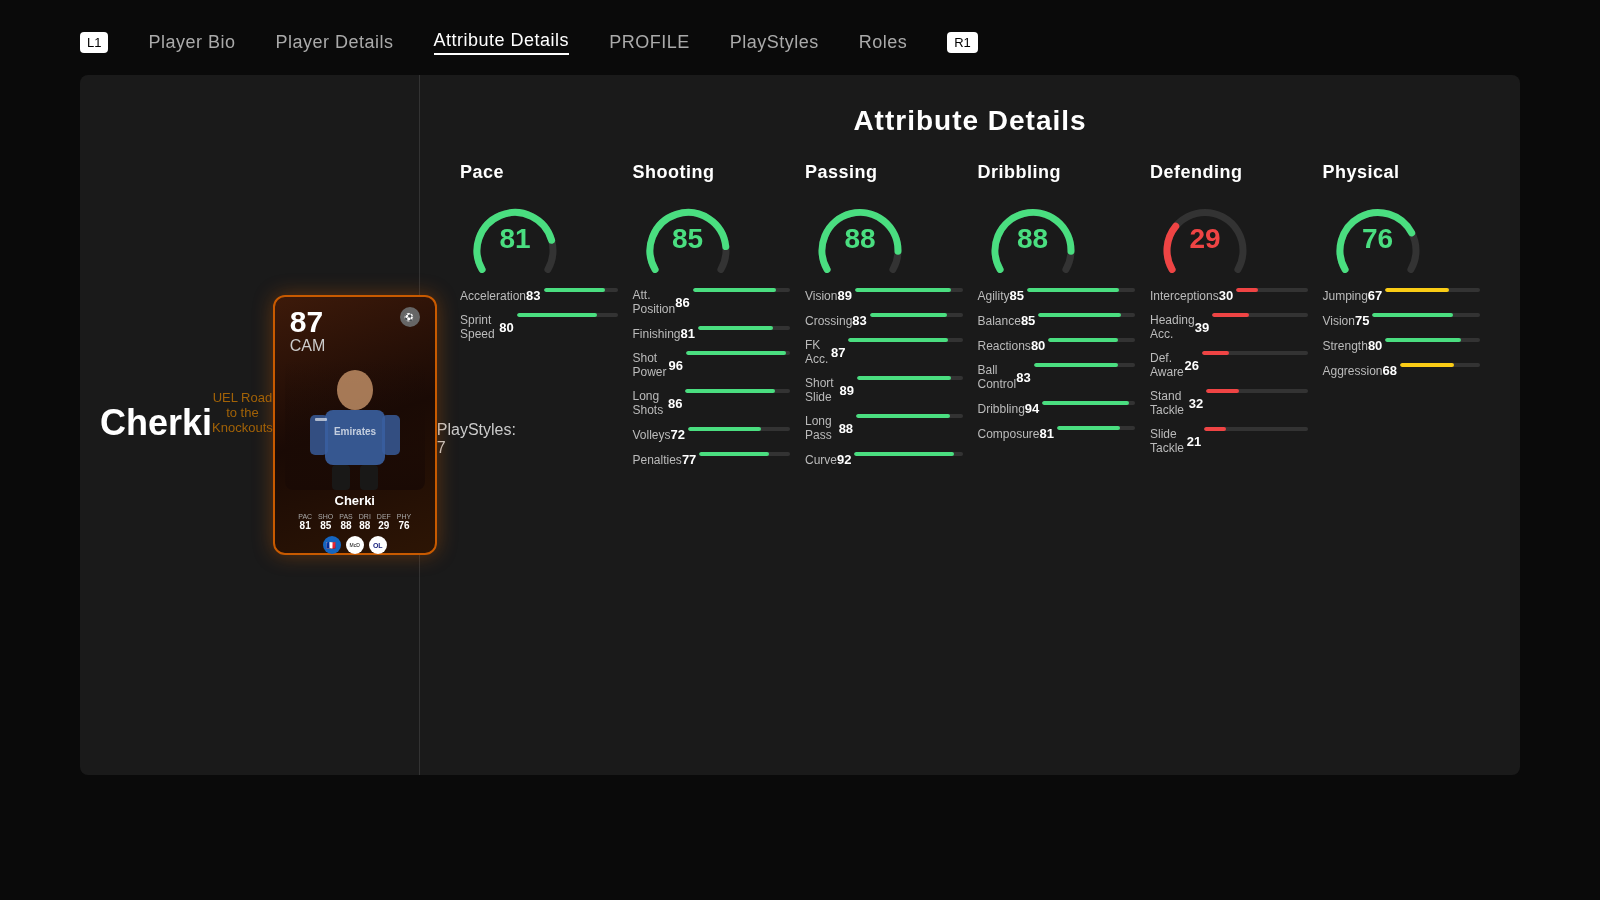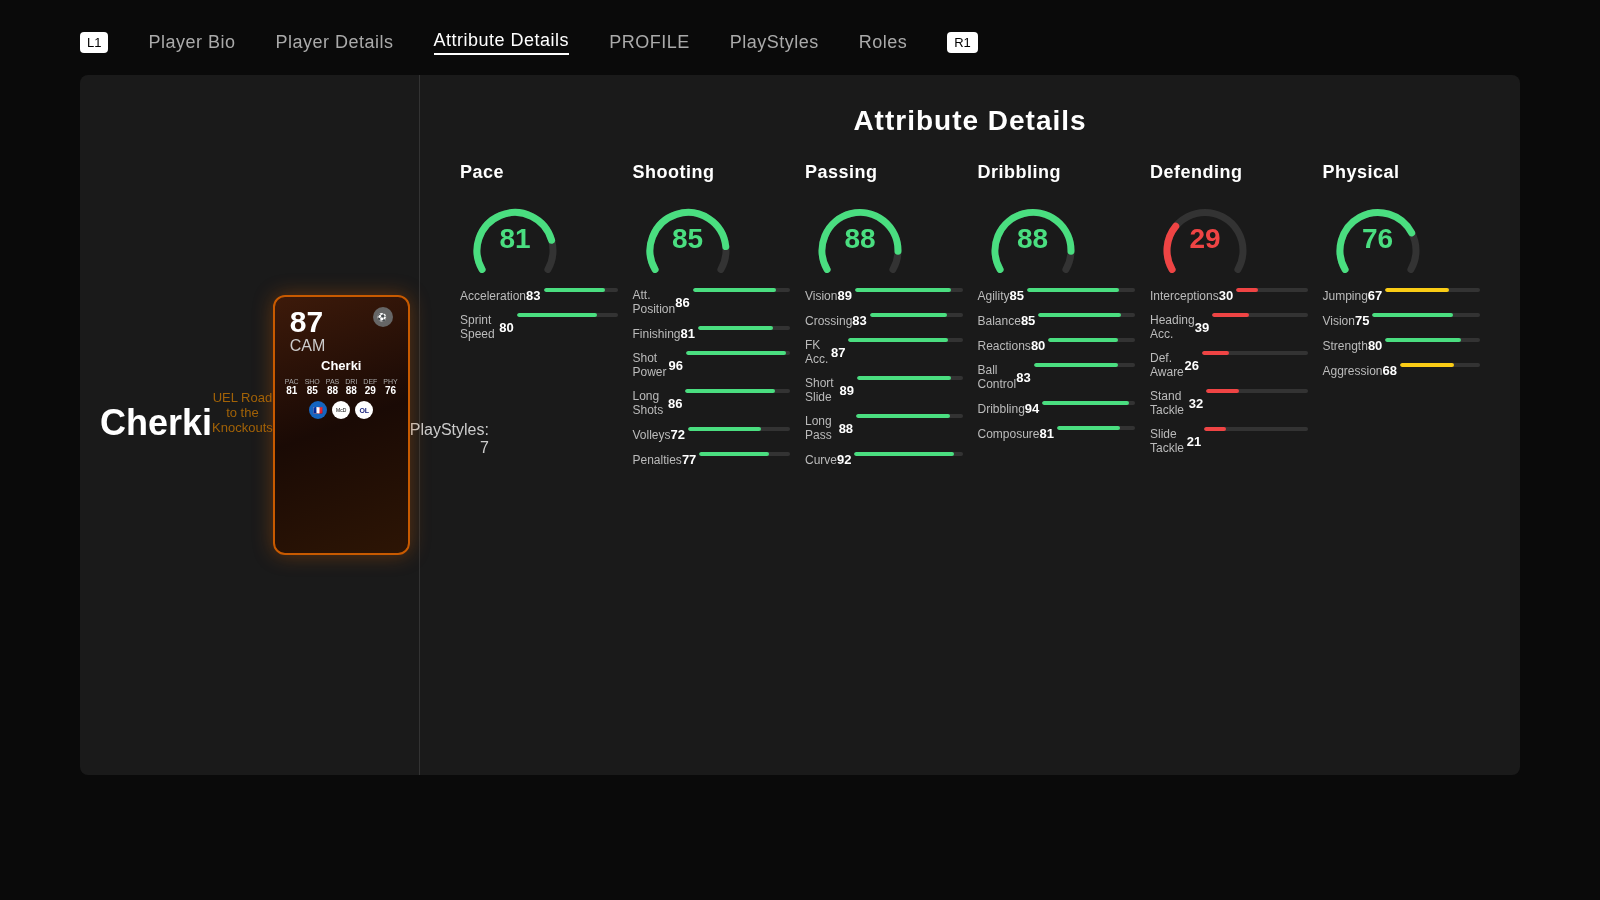--- a/index.html
+++ b/index.html
@@ -162,21 +162,20 @@
       font-size: 8px;
     }
     .badge-flag { background: #1565C0; }
     .badge-sponsor { background: #fff; color: #000; font-size: 6px; }
     .badge-club { background: #1a237e; }
 
     .playstyles-text {
       font-size: 16px;
       color: #ccc;
       margin-top: 28px;
-      text-align: right;
     }
 
     
     .right-panel {
       flex: 1;
       padding: 30px 40px;
     }
 
     .section-title {
       text-align: center;
@@ -294,20 +293,33 @@
 
     <div class="player-card">
       <div class="card-top">
         <div>
           <div class="card-rating">87</div>
           <div class="card-position">CAM</div>
         </div>
         <div class="card-icon">⚽</div>
       </div>
 
+      <div class="card-player-img">
+
+        <svg width="130" height="130" viewBox="0 0 130 130">
+          <ellipse cx="65" cy="30" rx="18" ry="20" fill="#c8956a" opacity="0.8"></ellipse>
+          <rect x="35" y="50" width="60" height="55" rx="8" fill="#3a5fa0" opacity="0.9"></rect>
+          <rect x="20" y="55" width="18" height="40" rx="5" fill="#3a5fa0" opacity="0.8"></rect>
+          <rect x="92" y="55" width="18" height="40" rx="5" fill="#3a5fa0" opacity="0.8"></rect>
+          <rect x="42" y="105" width="18" height="25" rx="4" fill="#1a1a1a" opacity="0.9"></rect>
+          <rect x="70" y="105" width="18" height="25" rx="4" fill="#1a1a1a" opacity="0.9"></rect>
+          <rect x="25" y="58" width="12" height="3" rx="1" fill="#fff" opacity="0.6"></rect>
+          <text x="65" y="75" text-anchor="middle" fill="#fff" font-size="10" font-weight="bold" opacity="0.7">Emirates</text>
+        </svg>
+      </div>
 
       <div class="card-player-name">Cherki</div>
 
       <div class="card-stats-row">
 
       <div class="card-stat">
             <span class="card-stat-label">PAC</span>
             <span class="card-stat-value">81</span>
           </div>
           <div class="card-stat">

